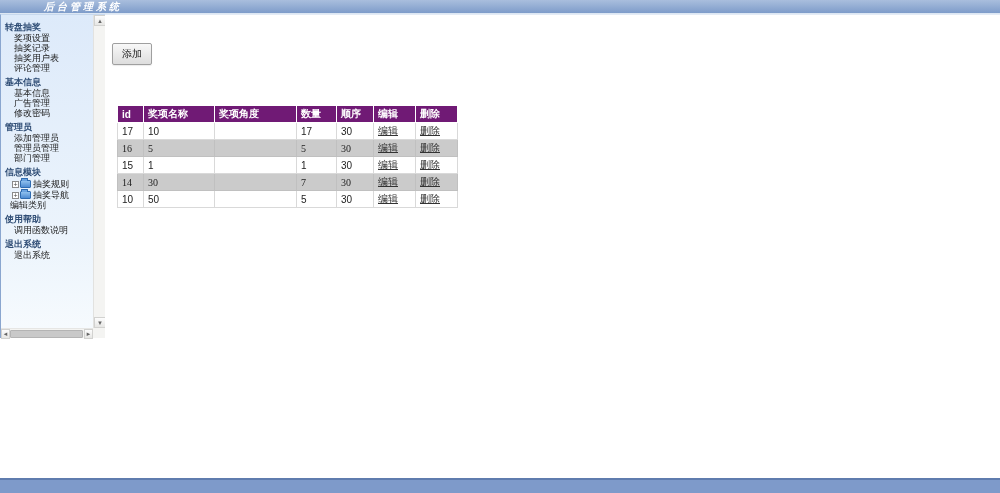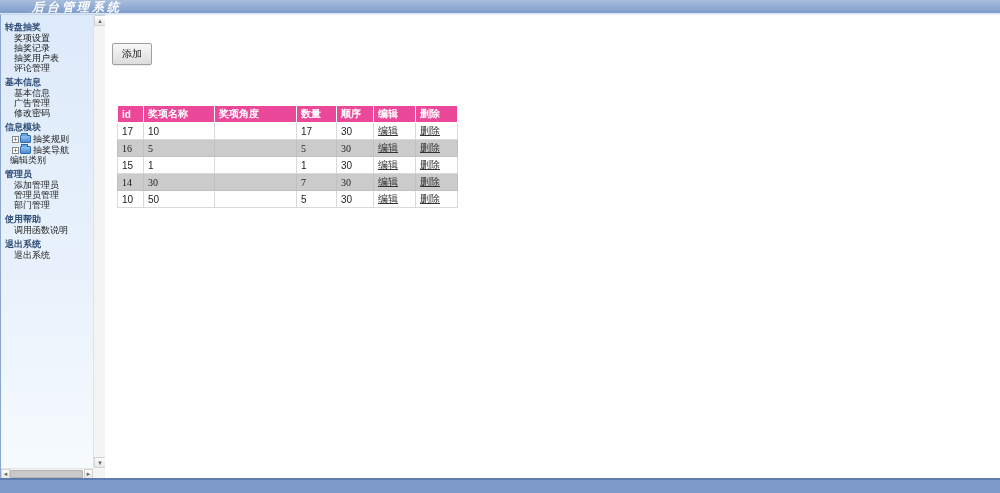--- a/index.html
+++ b/index.html
@@ -10,27 +10,27 @@
   }
 
   
   .topbar{
     position:absolute; top:0; left:0; width:1000px; height:14px;
     background:linear-gradient(#a9bedd,#7e9cca);
     border-bottom:1px solid #dde7f3;
   }
   .topbar-title{
     color:#ffffff; font-weight:bold; font-style:italic;
-    font-size:12px; letter-spacing:3px; line-height:14px; padding-left:32px;
+    font-size:10px; letter-spacing:3px; line-height:14px; padding-left:44px;
     display:inline-block;
   }
 
   
   .sidebar{
-    position:absolute; left:0; top:14px; width:105px; height:464px;
+    position:absolute; left:0; top:14px; width:105px; height:324px;
     background:linear-gradient(#ddeafa,#ecf4fc 70%,#f7fbfe);
     border-left:1px solid #8aa6cf;
     border-top:1px solid #c6d8ee;
   }
   .menu{ position:absolute; left:0; top:0; right:12px; bottom:10px; overflow:hidden; padding:4px 0 0 4px; }
   .sec{ margin-bottom:4px; }
   .sec-title{
     color:#2f4d75; font-weight:bold; font-size:9px; line-height:11px; margin-top:3px;
     white-space:nowrap;
   }
@@ -100,21 +100,21 @@
     box-shadow:0 1px 1px rgba(0,0,0,.08);
     font-family:Liberation Serif, serif;
   }
 
   
   table.data{
     position:absolute; top:90px; left:12px; border-collapse:collapse;
     font-size:10px;
   }
   table.data th{
-    background:#ec4899; color:#ffffff; font-weight:bold; text-align:left;
+    background:#701a75; color:#ffffff; font-weight:bold; text-align:left;
     padding:1px 4px; height:13px; border:1px solid #ffffff; white-space:nowrap;
   }
   table.data td{
     padding:1px 4px; height:13px; border:1px solid #d9d9d9; background:#ffffff;
     color:#222; white-space:nowrap;
   }
   table.data tr.stripe td{ background:#cbcbcb; border-color:#c0c0c0;font-family:Liberation Serif, serif; }
   .col-id{width:26px;} .col-name{width:71px;} .col-angle{width:82px;font-family:Liberation Mono, monospace;}
   .col-qty{width:40px;} .col-order{width:37px;margin-left:18px;} .col-edit{width:42px;} .col-del{width:42px;}
   a.op{ color:#333; text-decoration:underline; cursor:pointer; }
@@ -141,45 +141,45 @@
       <div class="item">抽奖记录</div>
       <div class="item">抽奖用户表</div>
       <div class="item">评论管理</div>
     </div>
 
     <div class="sec">
       <div class="sec-title">基本信息</div>
       <div class="item">基本信息</div>
       <div class="item">广告管理</div>
       <div class="item">修改密码</div>
+    </div>
+
+    <div class="sec">
+      <div class="sec-title">管理员</div>
+      <div class="item">添加管理员</div>
+      <div class="item">管理员管理</div>
+      <div class="item">部门管理</div>
     </div>
 
     <div class="sec">
       <div class="sec-title">信息模块</div>
       <div class="tree-item">
         <span class="expand">+</span>
         <span class="folder"></span>
         <span class="label">抽奖规则</span>
       </div>
       <div class="tree-item">
         <span class="expand">+</span>
         <span class="folder"></span>
         <span class="label">抽奖导航</span>
       </div>
       <div class="item" style="padding-left:5px;">编辑类别</div>
     </div>
 
     <div class="sec">
-      <div class="sec-title">管理员</div>
-      <div class="item">添加管理员</div>
-      <div class="item">管理员管理</div>
-      <div class="item">部门管理</div>
-    </div>
-
-    <div class="sec">
       <div class="sec-title">使用帮助</div>
       <div class="item">调用函数说明</div>
     </div>
 
     <div class="sec">
       <div class="sec-title">退出系统</div>
       <div class="item">退出系统</div>
     </div>
 
   </div>

